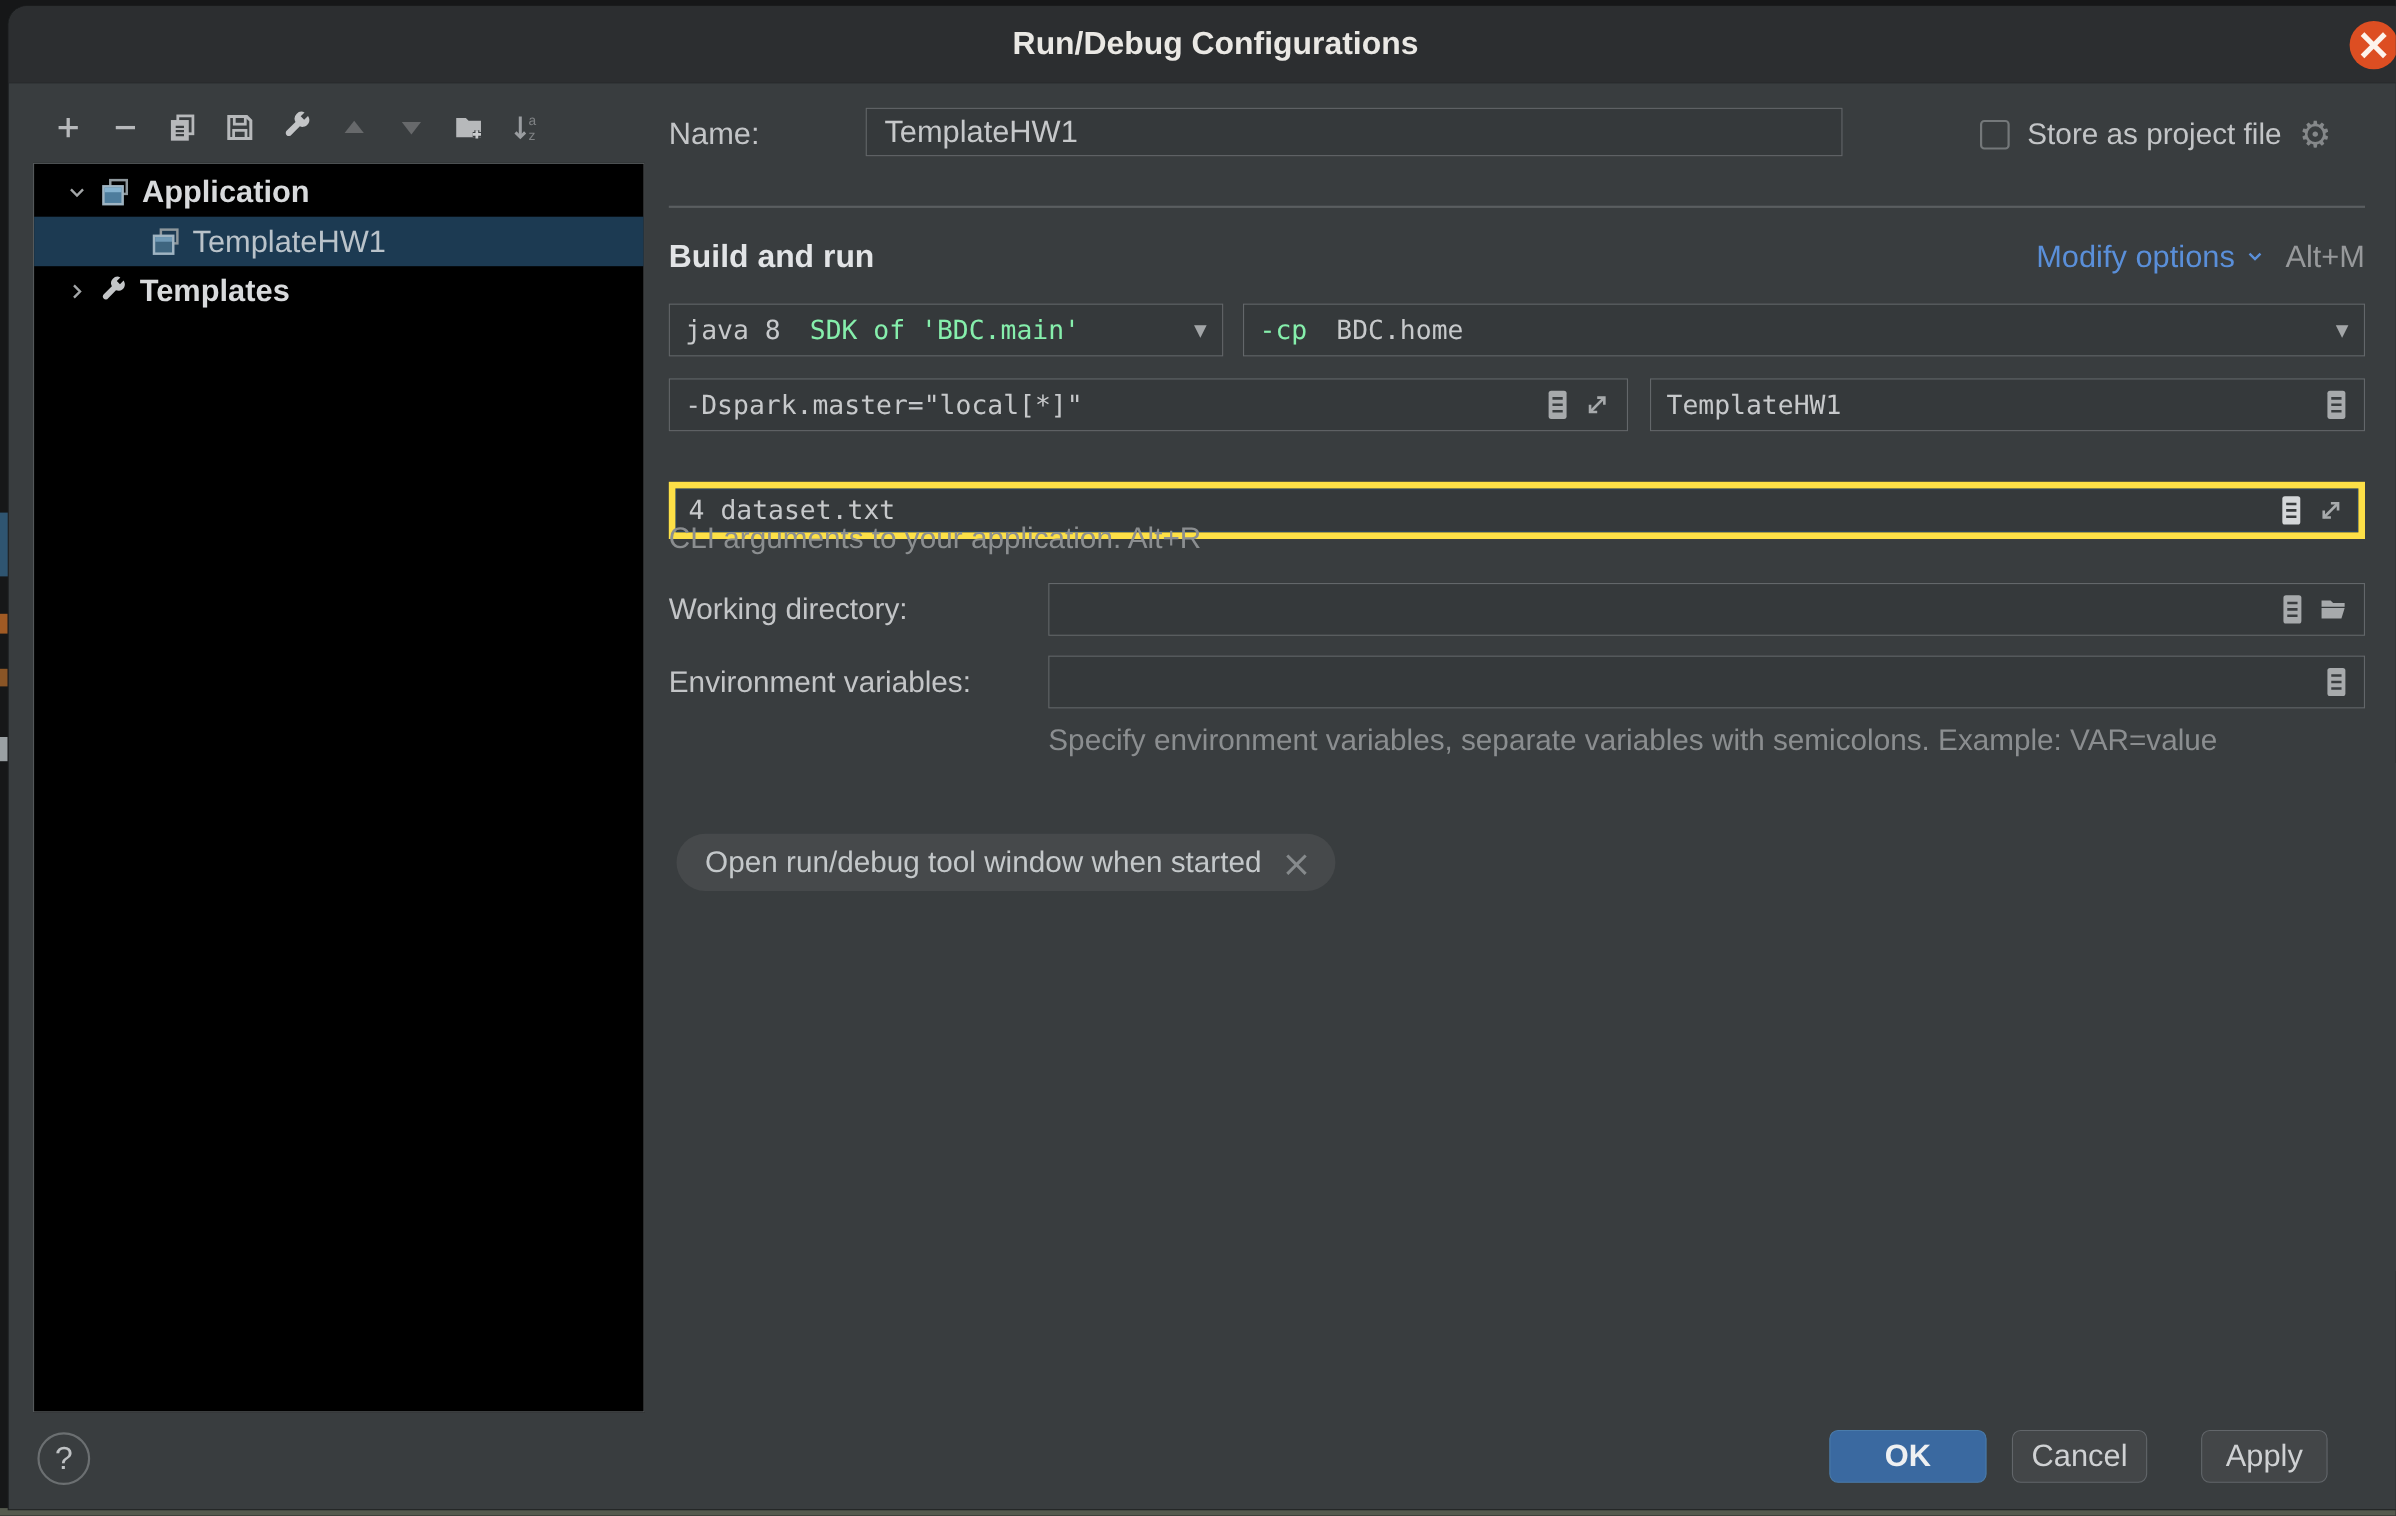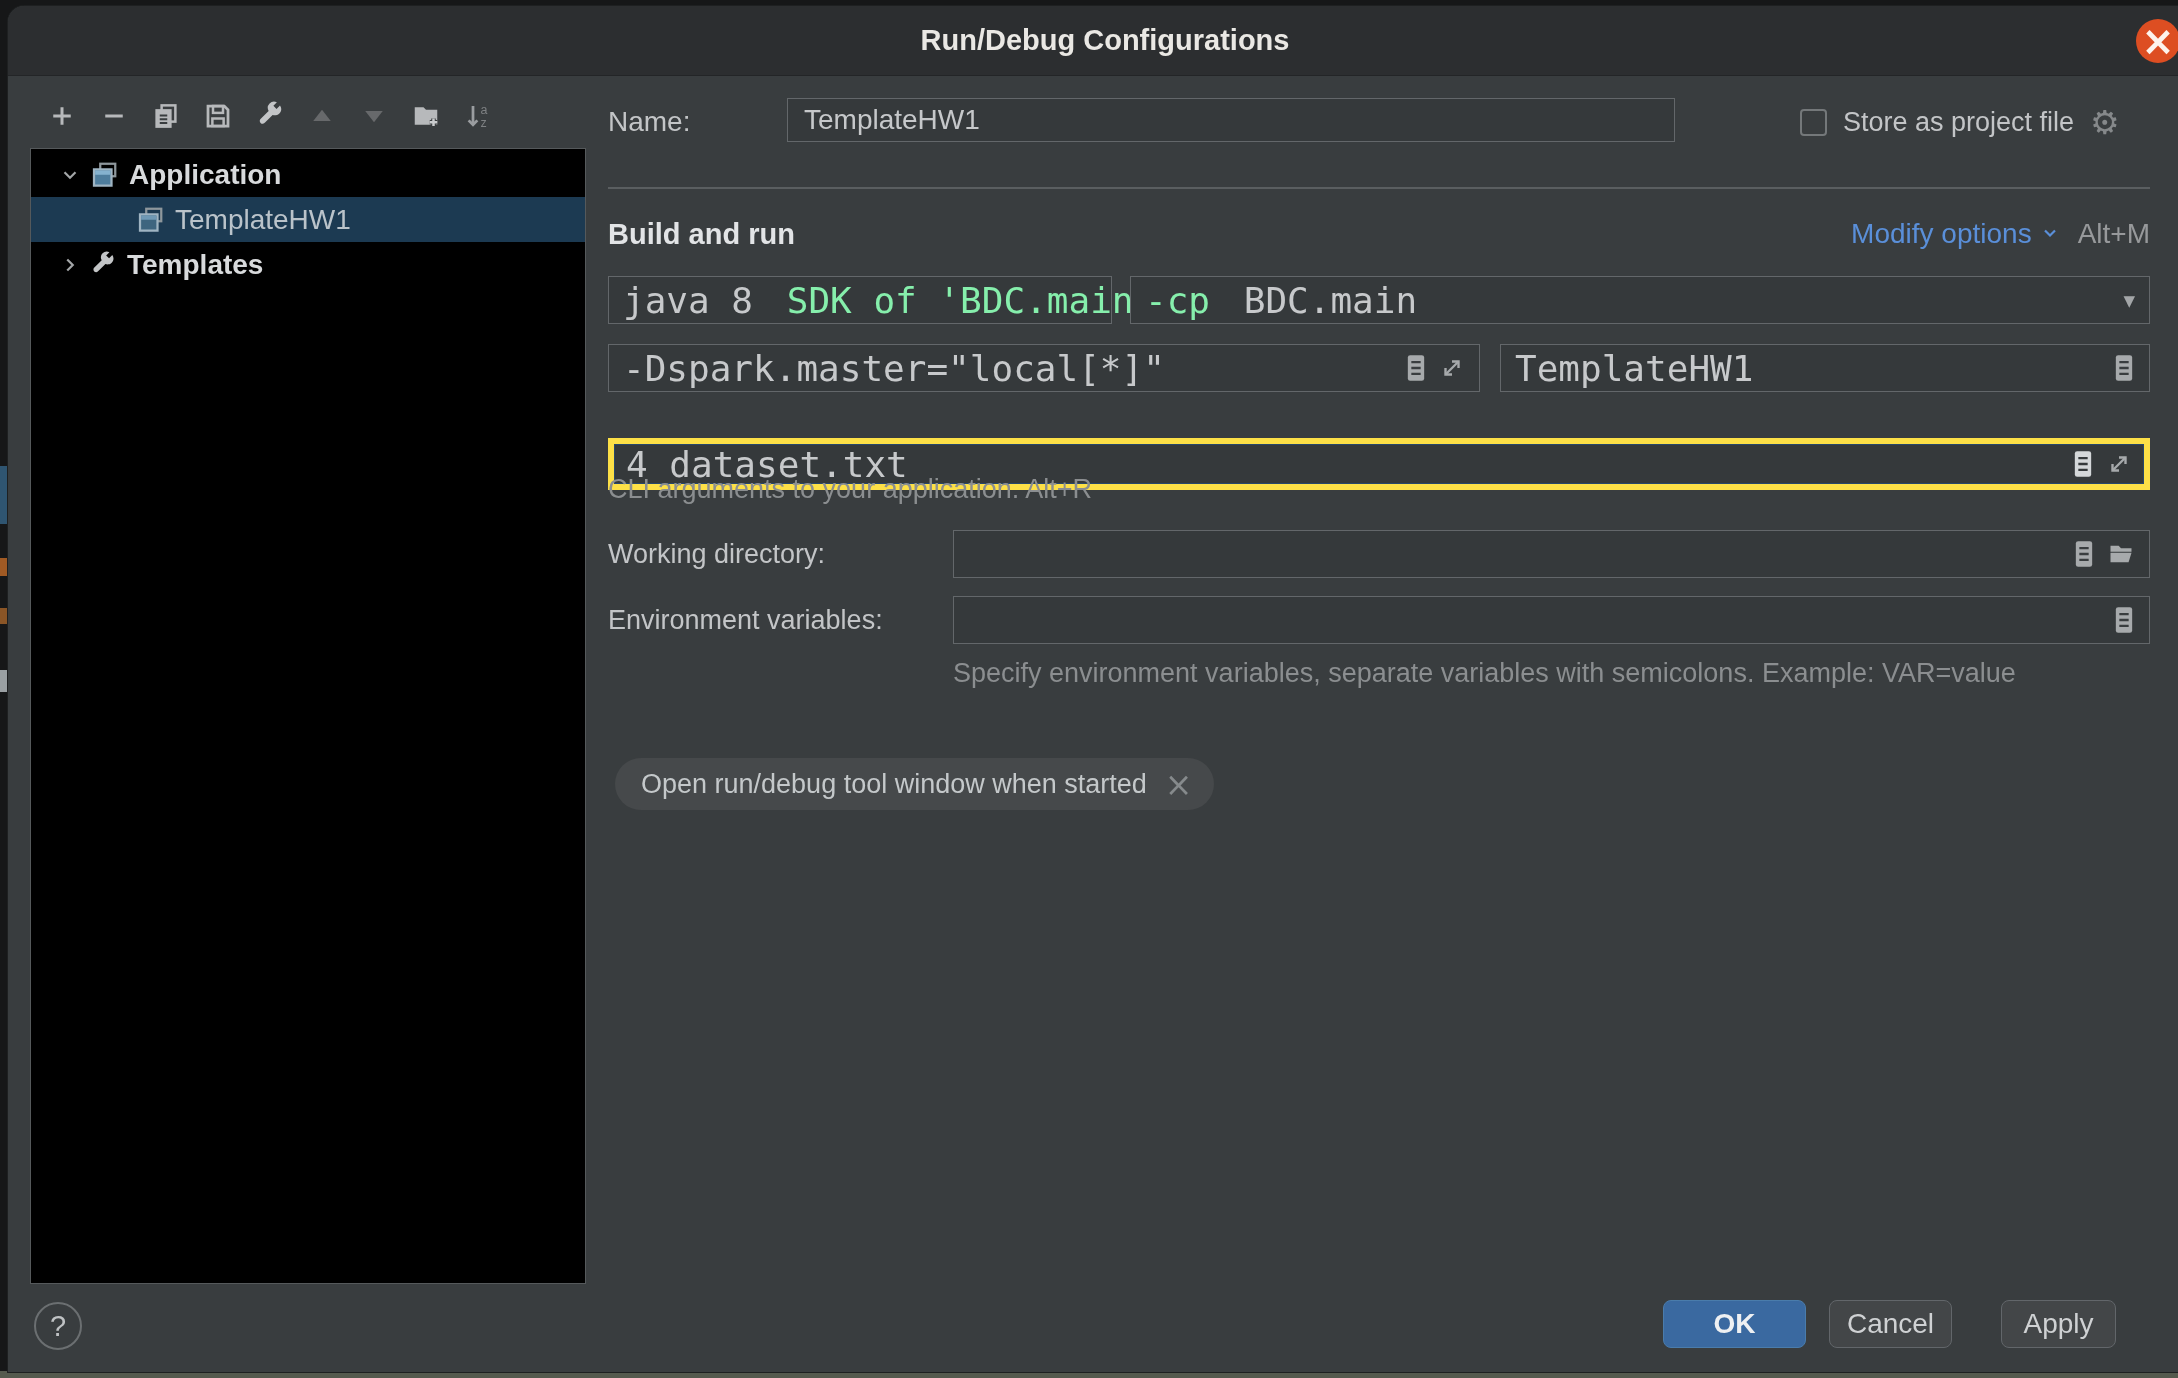--- a/index.html
+++ b/index.html
@@ -70,21 +70,21 @@
   .section-title{font-size:29px;font-weight:bold;color:#e2e4e6}
   .section-right{margin-left:auto;display:flex;align-items:center;gap:18px}
   .link{font-size:28px;color:#5a8fd9;cursor:pointer;display:flex;align-items:center;gap:8px}
   .shortcut{font-size:28px;color:#97999b}
 
   .field{
     position:absolute;height:48px;box-sizing:border-box;background:#35393b;
     border:1px solid #63676a;display:flex;align-items:center;padding:0 14px;gap:12px;
     cursor:text;
   }
-  .field .text{font-size:36px;color:#c7c9cb;white-space:pre}
+  .field .text{font-size:24px;color:#c7c9cb;white-space:pre}
   .field .dim{color:#86efac}
   .field .right{margin-left:auto;display:flex;align-items:center;gap:12px}
   .combo{cursor:pointer}
   .combo-arrow{font-family:"DejaVu Sans",sans-serif;font-size:23px;color:#a3a6a8;line-height:1}
   .field.focused{
     border:6px solid #fde047;padding:0 12px;
     box-shadow:inset 0 0 0 1px #27476b;
     margin-top:28px;
   }
   .ficon{cursor:pointer;display:flex;align-items:center}
@@ -285,21 +285,21 @@
 
   <div class="field combo row-sdk-jre">
     <span class="text mono">java 8</span>
       <span class="text mono dim"> SDK of 'BDC.main'</span>
     <span class="right">
         <span class="combo-arrow">▾</span>
       </span>
   </div>
   <div class="field combo row-sdk-cp">
     <span class="text mono dim">-cp </span>
-      <span class="text mono">BDC.main</span>
+      <span class="text mono">BDC.home</span>
     <span class="right">
         <span class="combo-arrow">▾</span>
       </span>
   </div>
 
   <div class="field row-vm">
     <span class="text mono">-Dspark.master="local[*]"</span>
     <span class="right">
       <span class="ficon">
           <svg width="22" height="28" viewBox="0 0 18 24">

